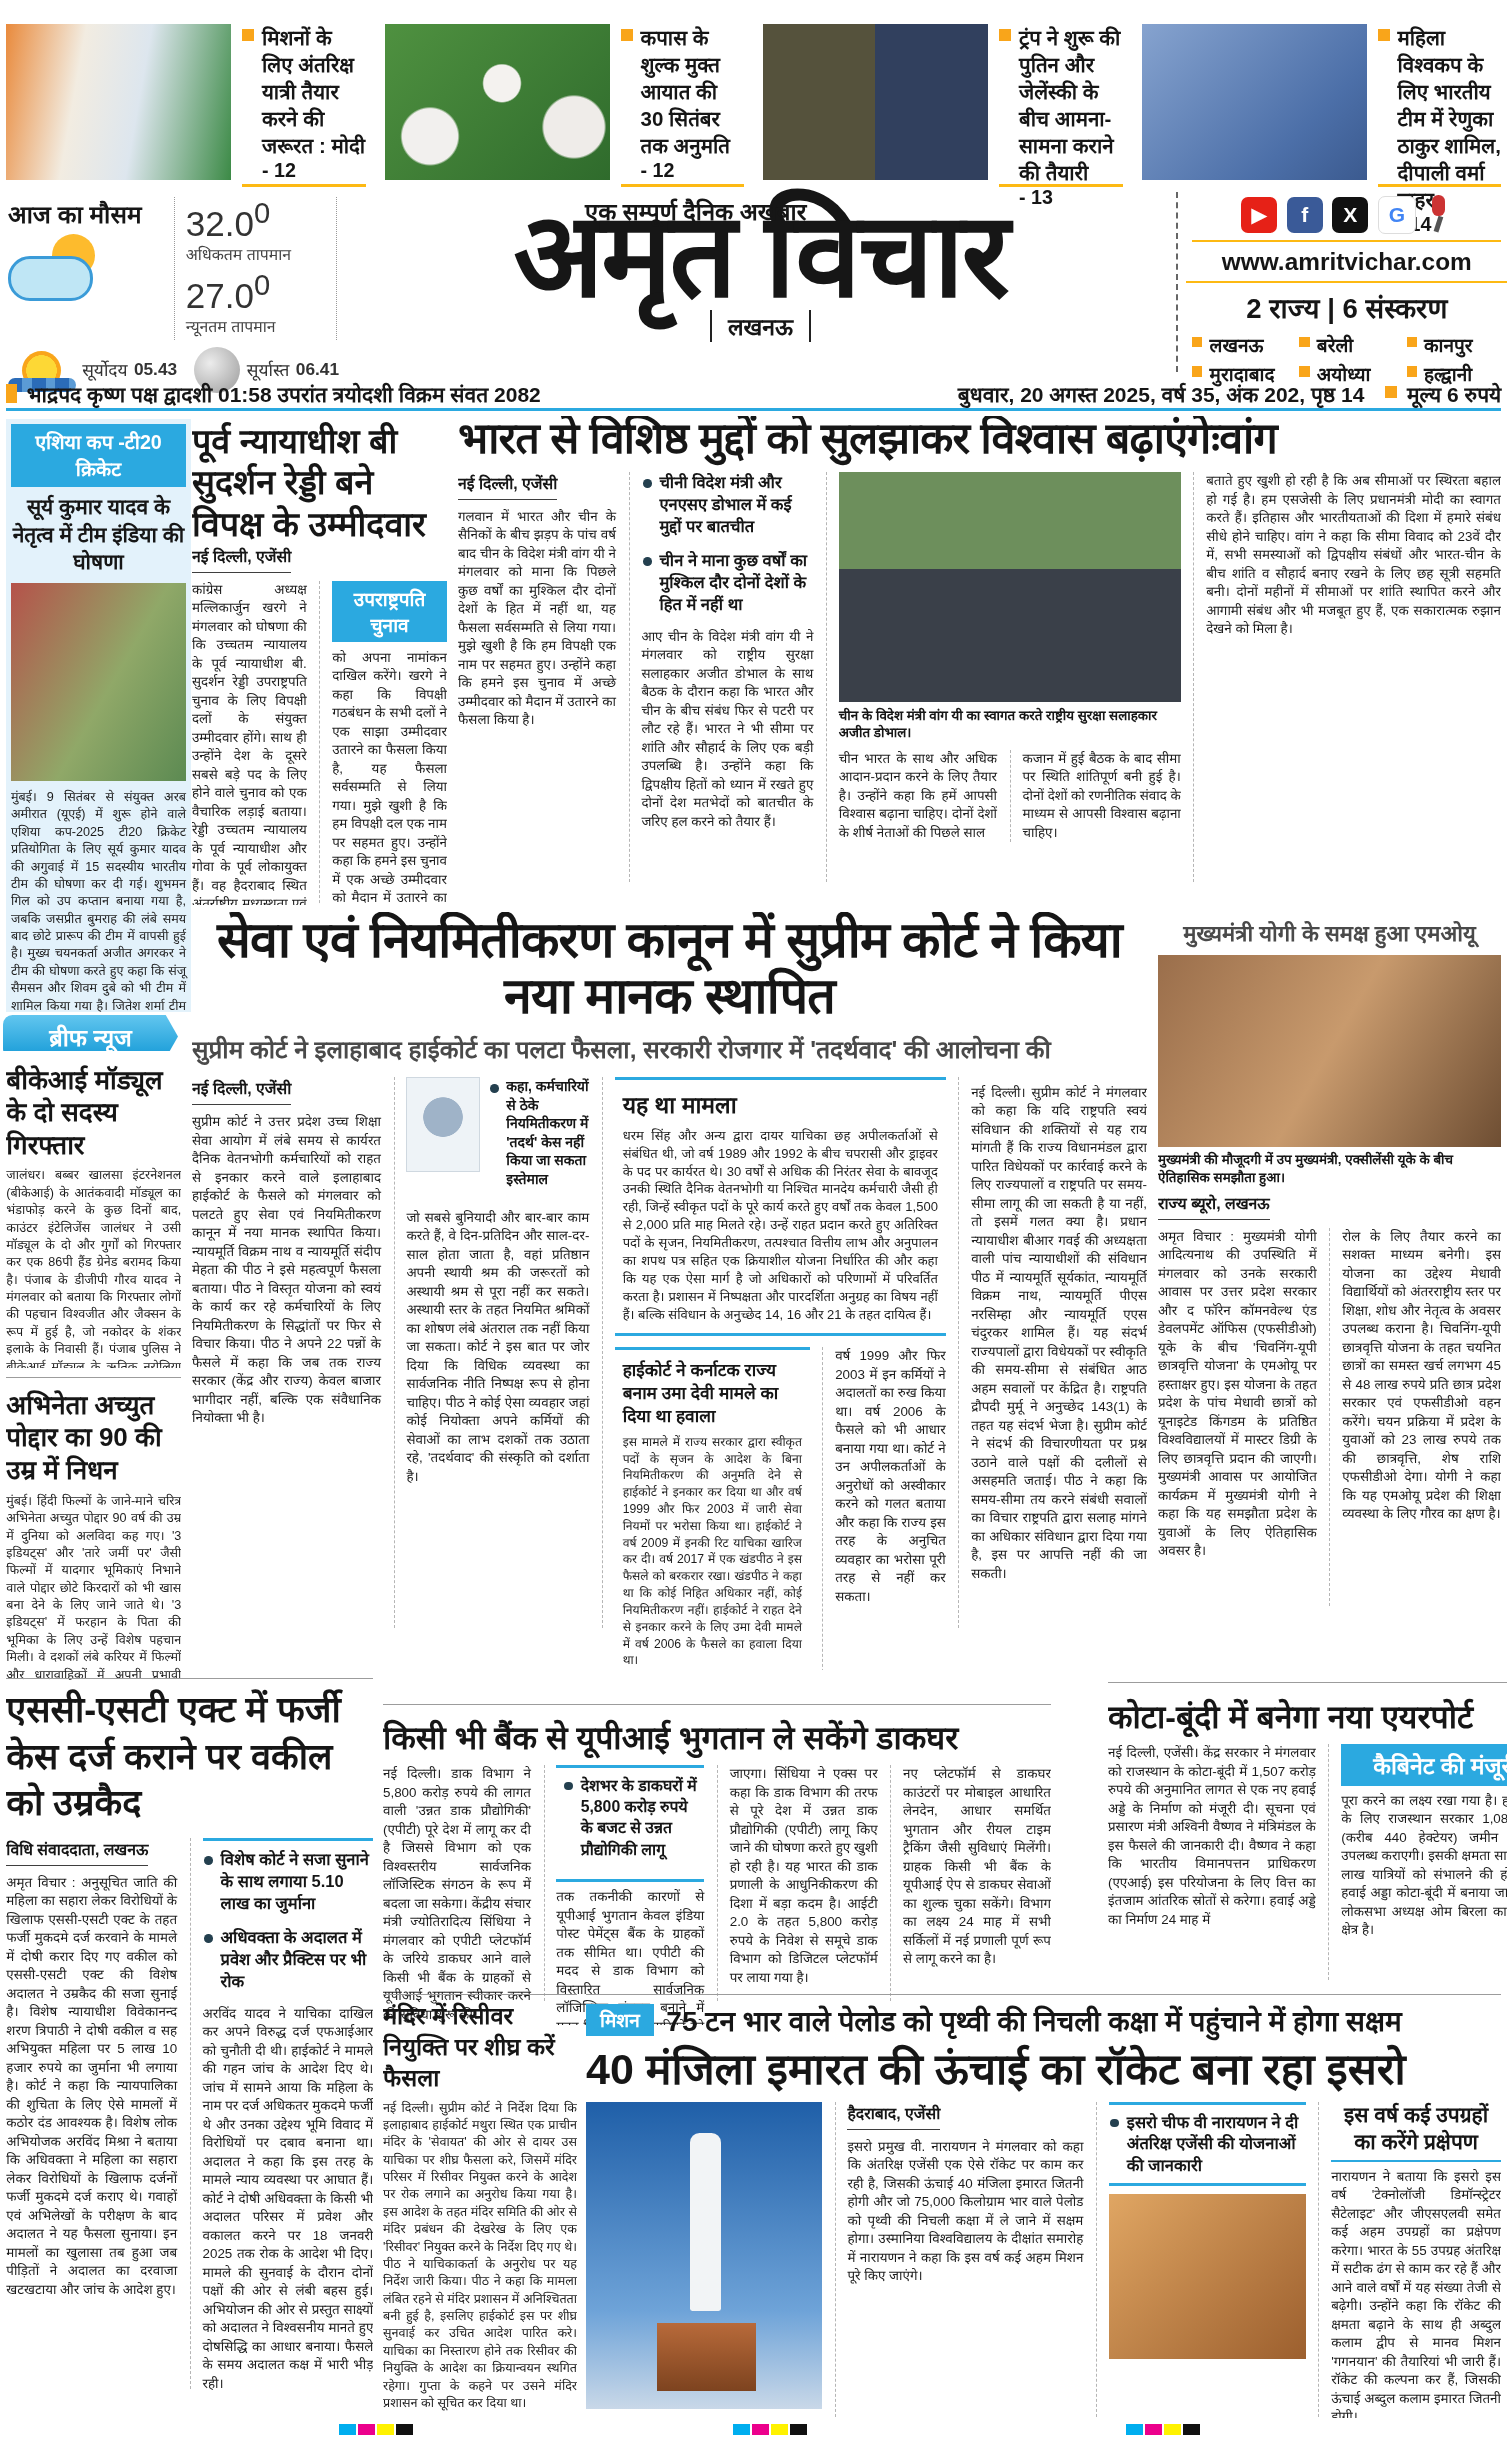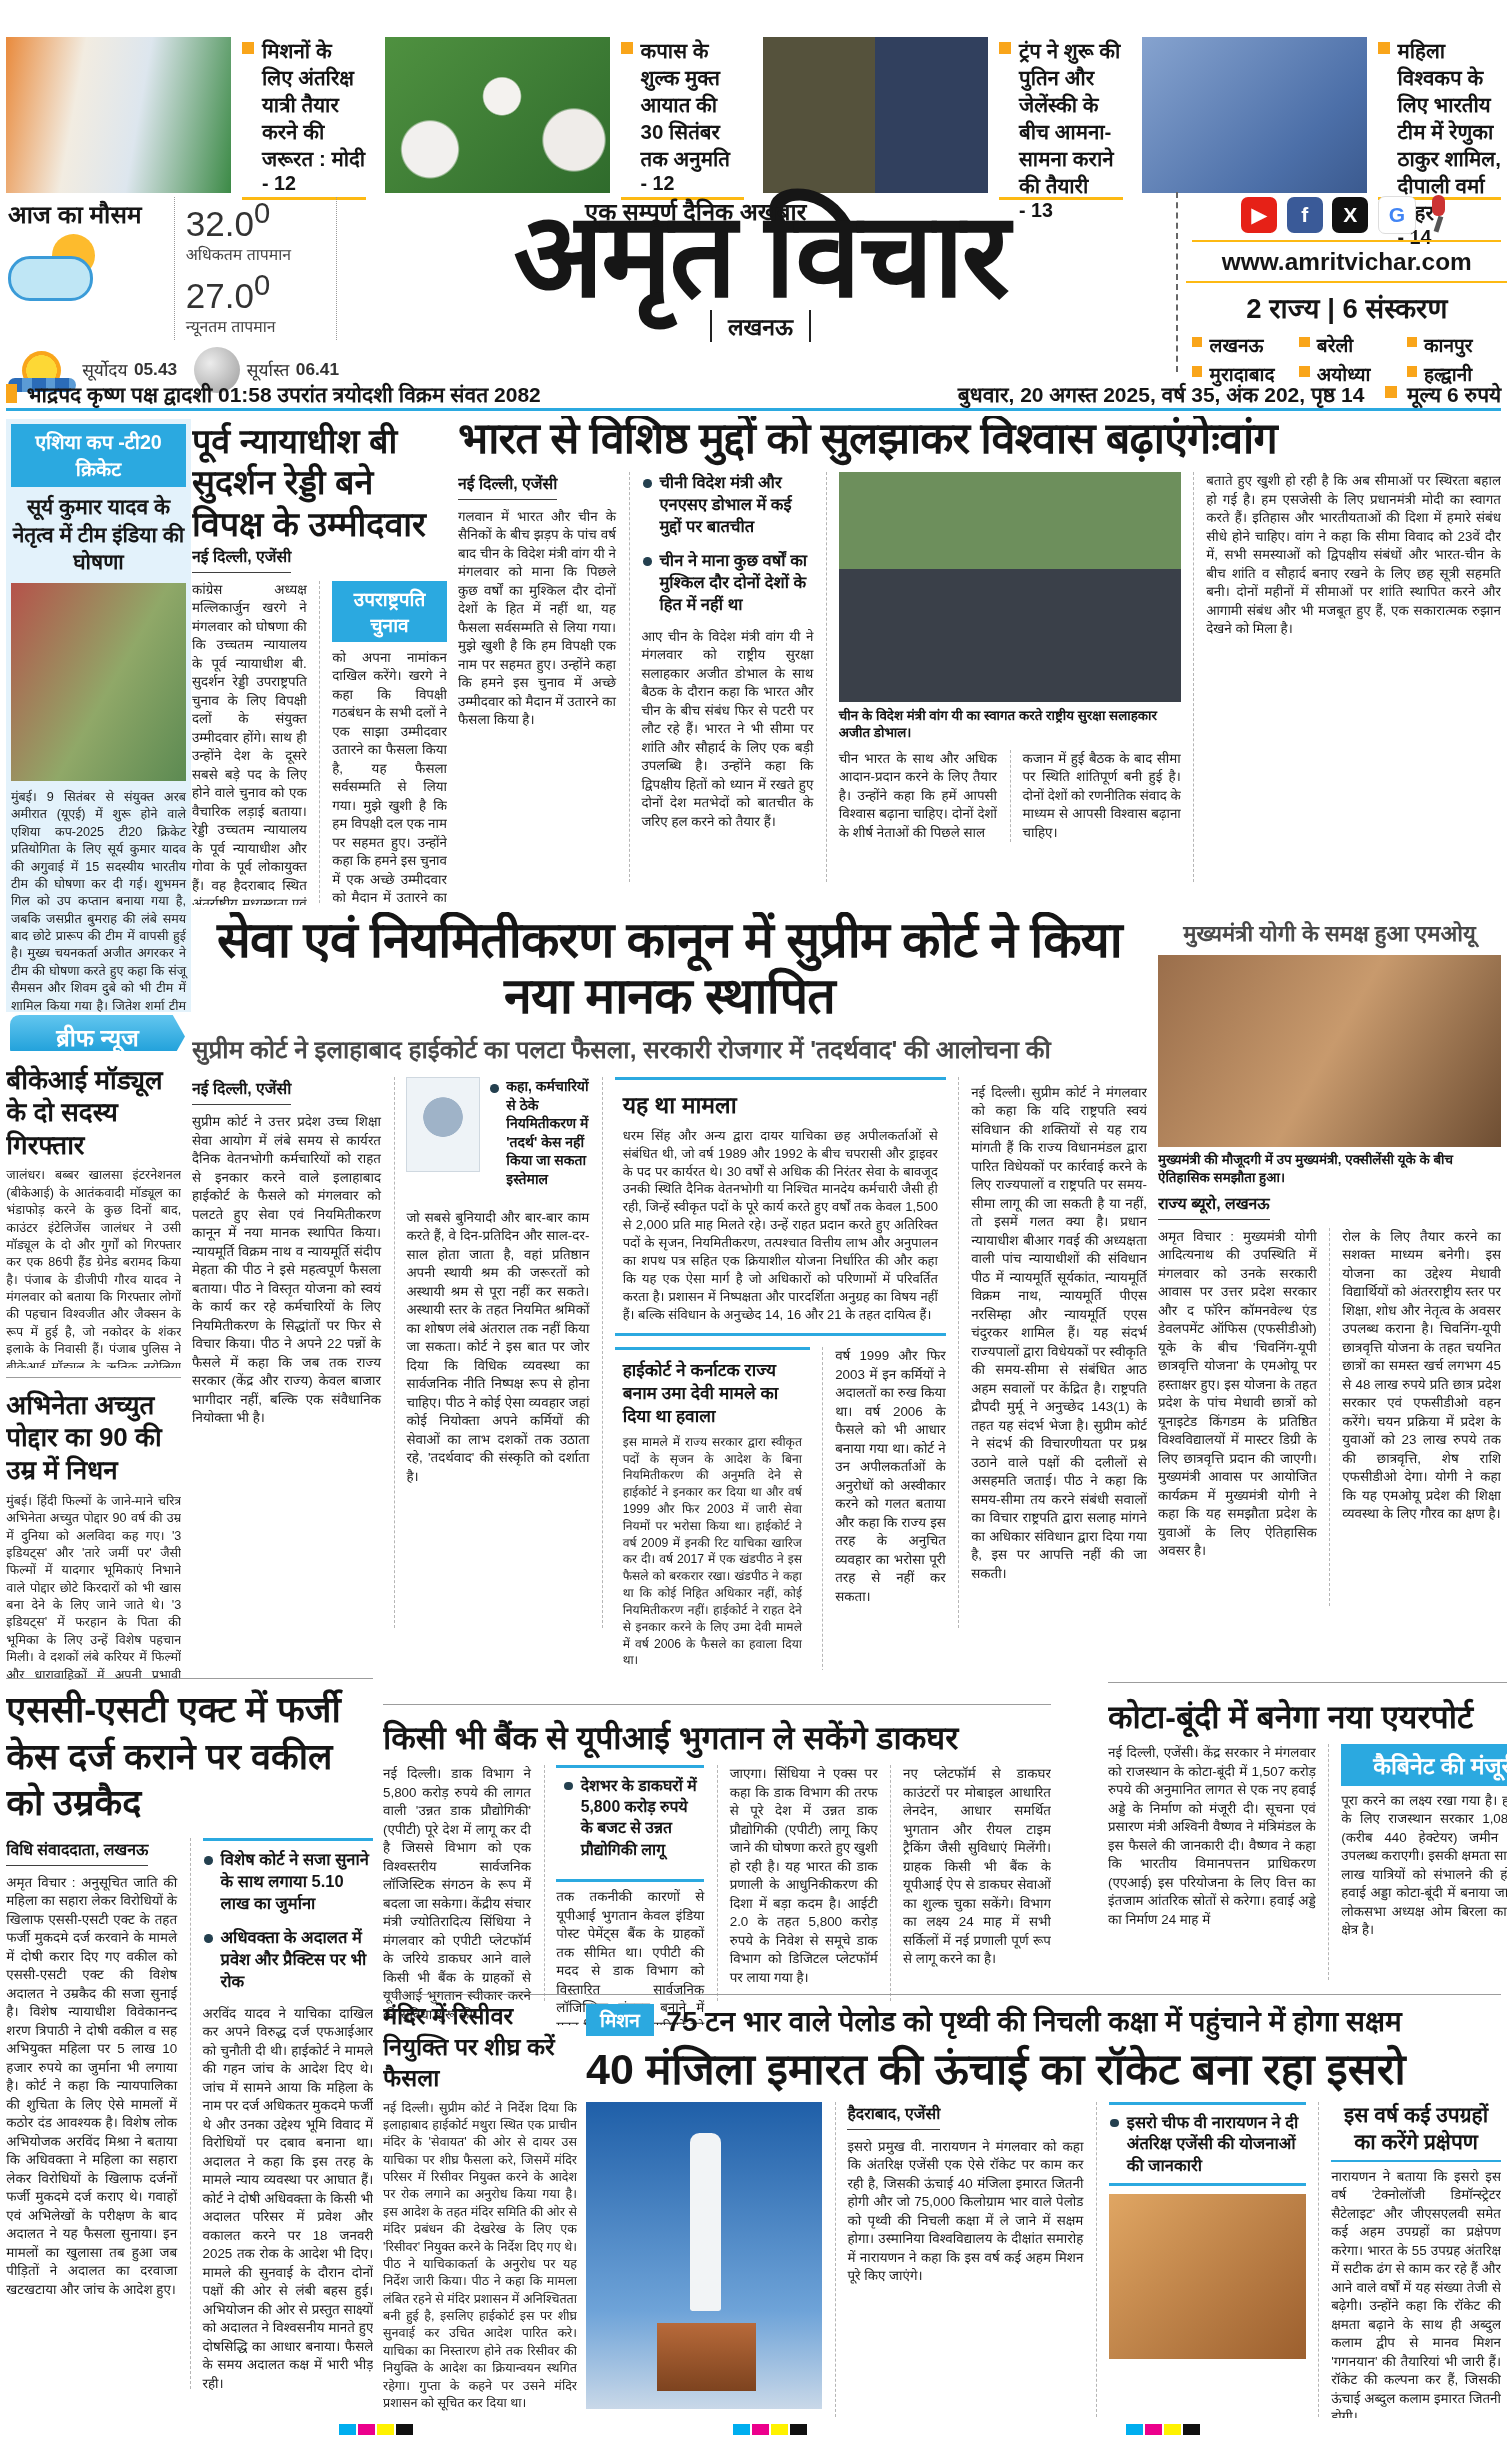--- a/index.html
+++ b/index.html
@@ -6,21 +6,21 @@
   body{width:1508px;height:2438px;position:relative;background:#fff;color:#161616;
        font-family:"Liberation Sans","DejaVu Sans",sans-serif;overflow:hidden}
   #page{position:absolute;inset:0}
   .art{position:absolute;overflow:hidden}
   .body{font-size:13.4px;line-height:1.38;text-align:justify;color:#1d1d1d}
   .cols{display:flex;gap:12.6px}
   .vd>*+*{border-left:0.8px dashed #b5b5b5;padding-left:11.8px}
   .byline{font-weight:800;font-size:15.8px;padding-bottom:4.7px;border-bottom:1.6px solid #3f3f3f;margin-bottom:7.9px;display:inline-block}
 
   
-  .teasers{position:absolute;left:6.3px;top:16px;width:1495px;height:184px;display:flex;gap:19px}
+  .teasers{position:absolute;left:6.3px;top:3px;width:1495px;height:184px;display:flex;gap:19px}
   .teaser{flex:1;display:flex;gap:11px;padding-top:20.5px}
   .t-img{width:225px;height:156px;flex:none}
   .t-txt{flex:1;display:flex;flex-direction:column;border-bottom:3.9px solid #fdb913;padding-bottom:3.2px}
   .t-head{font-weight:800;font-size:20.5px;line-height:1.32;position:relative;padding-left:19.7px}
   .t-head::before{content:"";position:absolute;left:0;top:5.5px;width:11.8px;height:11.8px;background:#f9a51a}
   .t-page{font-weight:800;font-size:19.7px;margin-top:auto;padding-left:19.7px}
 
   
   .ph-modi{background:linear-gradient(100deg,#e98a3c 0%,#f2ece1 32%,#dde6ee 58%,#3c8a46 100%)}
   .ph-cotton{background:radial-gradient(circle at 20% 72%,#f2f0ee 0 13%,transparent 14%),radial-gradient(circle at 52% 38%,#f4f2ef 0 12%,transparent 13%),radial-gradient(circle at 84% 66%,#efece9 0 14%,transparent 15%),linear-gradient(135deg,#4f9140,#2f6b2c)}
@@ -199,21 +199,21 @@
     </div>
   </div>
 
   <div class="art bg-blue" style="left:6.3px;top:419px;width:175px;height:584px;padding:4.7px">
     <div class="kicker">एशिया कप -टी20 क्रिकेट</div>
     <div class="h1a">सूर्य कुमार यादव के नेतृत्व में टीम इंडिया की घोषणा</div>
     <div class="ph-surya" style="width:100%;height:198px"></div>
     <div class="body" style="margin-top:7.9px;font-size:12.6px">मुंबई। 9 सितंबर से संयुक्त अरब अमीरात (यूएई) में शुरू होने वाले एशिया कप-2025 टी20 क्रिकेट प्रतियोगिता के लिए सूर्य कुमार यादव की अगुवाई में 15 सदस्यीय भारतीय टीम की घोषणा कर दी गई। शुभमन गिल को उप कप्तान बनाया गया है, जबकि जसप्रीत बुमराह की लंबे समय बाद छोटे प्रारूप की टीम में वापसी हुई है। मुख्य चयनकर्ता अजीत अगरकर ने टीम की घोषणा करते हुए कहा कि संजू सैमसन और शिवम दुबे को भी टीम में शामिल किया गया है। जितेश शर्मा टीम में शामिल दूसरे विकेटकीपर बल्लेबाज होंगे।</div>
   </div>
 
-  <div class="art" style="left:10px;top:1015px;width:175px;height:36px">
+  <div class="art" style="left:3px;top:1015px;width:175px;height:36px">
     <div class="brief-banner">ब्रीफ न्यूज</div>
   </div>
   <div class="art" style="left:6.3px;top:1059px;width:175px;height:309px">
     <div class="h-small">बीकेआई मॉड्यूल के दो सदस्य गिरफ्तार</div>
     <div class="body" style="font-size:12.6px">जालंधर। बब्बर खालसा इंटरनेशनल (बीकेआई) के आतंकवादी मॉड्यूल का भंडाफोड़ करने के कुछ दिनों बाद, काउंटर इंटेलिजेंस जालंधर ने उसी मॉड्यूल के दो और गुर्गों को गिरफ्तार कर एक 86पी हैंड ग्रेनेड बरामद किया है। पंजाब के डीजीपी गौरव यादव ने मंगलवार को बताया कि गिरफ्तार लोगों की पहचान विश्वजीत और जैक्सन के रूप में हुई है, जो नकोदर के शंकर इलाके के निवासी हैं। पंजाब पुलिस ने बीकेआई मॉड्यूल के ऋतिक नरोलिया और सोनू कुमार समेत पांच गुर्गों और तीन नाबालिगों को गिरफ्तार किया था।</div>
   </div>
   <div class="art gray-top" style="left:6.3px;top:1377px;width:175px;height:296px;padding-top:6.3px">
     <div class="h-small">अभिनेता अच्युत पोद्दार का 90 की उम्र में निधन</div>
     <div class="body" style="font-size:12.6px">मुंबई। हिंदी फिल्मों के जाने-माने चरित्र अभिनेता अच्युत पोद्दार 90 वर्ष की उम्र में दुनिया को अलविदा कह गए। '3 इडियट्स' और 'तारे जमीं पर' जैसी फिल्मों में यादगार भूमिकाएं निभाने वाले पोद्दार छोटे किरदारों को भी खास बना देने के लिए जाने जाते थे। '3 इडियट्स' में फरहान के पिता की भूमिका के लिए उन्हें विशेष पहचान मिली। वे दशकों लंबे करियर में फिल्मों और धारावाहिकों में अपनी प्रभावी लेकिन आत्मस्पर्शी भूमिकाएं निभाईं।</div>
   </div>

